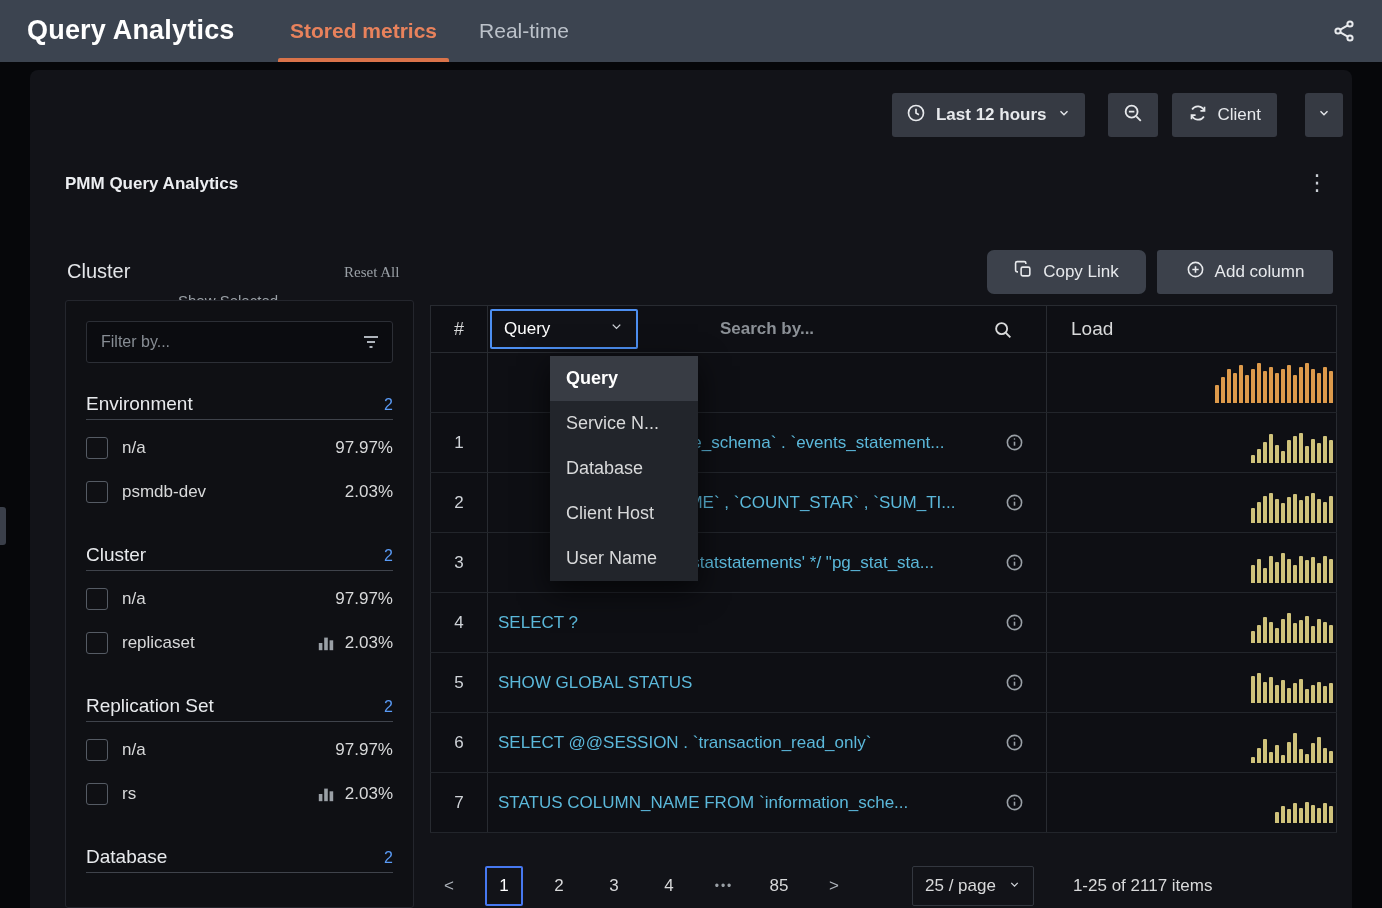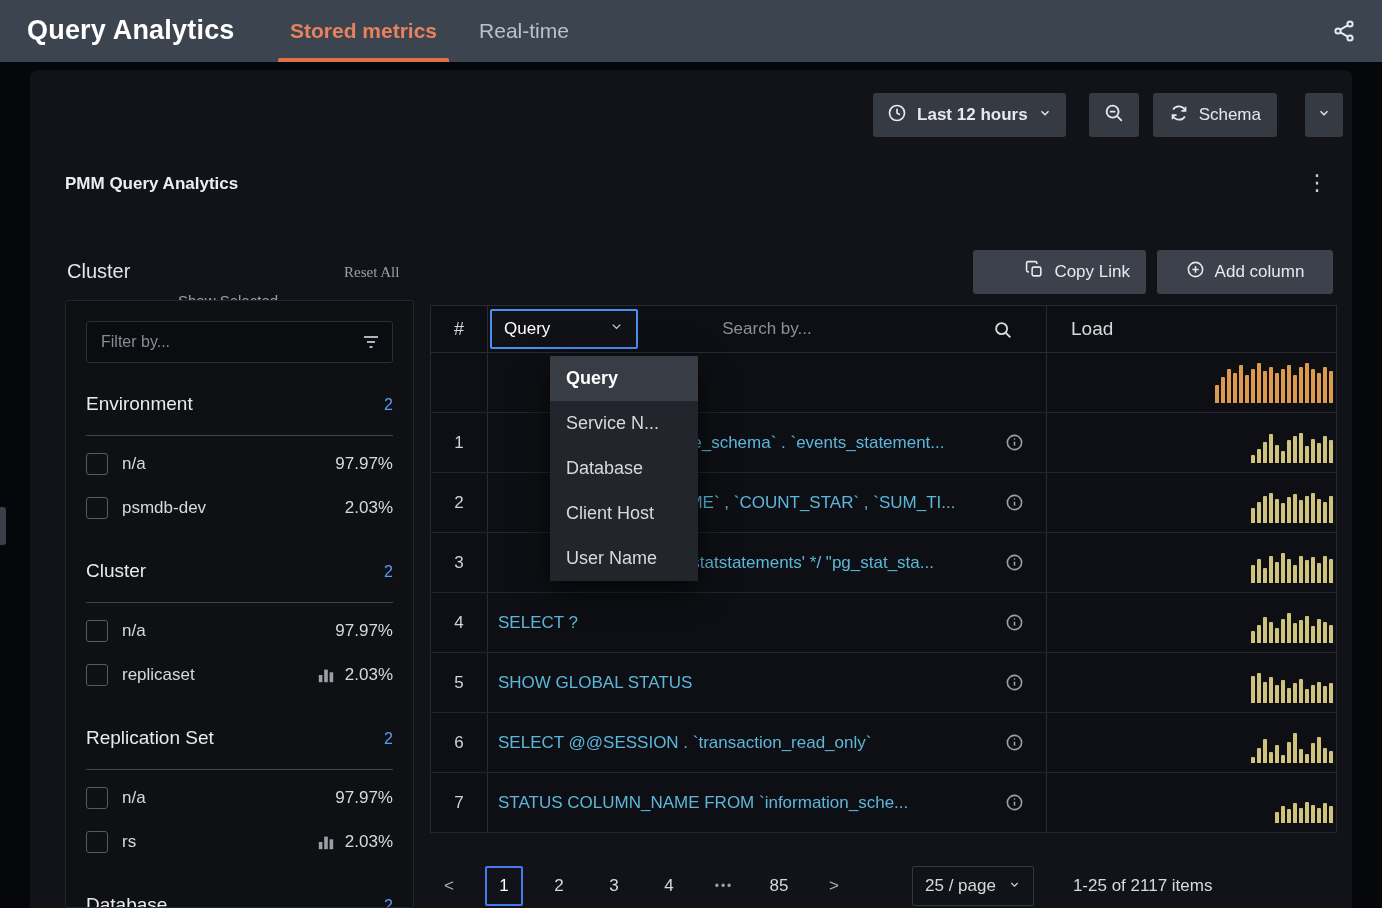--- a/index.html
+++ b/index.html
@@ -35,52 +35,52 @@
   .panel-title { position:absolute; left:35px; top:104px; font-size:17px; font-weight:700; color:#eceef1; }
   .kebab { position:absolute; right:16px; top:98px; color:#c9ced4; font-size:22px; line-height:22px; cursor:pointer; padding:4px 8px; }
 
   
   .filters-label { position:absolute; left:37px; top:190px; font-size:20px; color:#e3e5e8; }
   .link-dim { position:absolute; top:194px; font-size:15px; color:#9aa0a6; cursor:pointer; }
   .show-selected { left:148px;margin-top:28px; }
   .reset-all { left:314px;font-family:Liberation Serif, serif; }
   .bar-actions { position:absolute; top:180px; right:19px; display:flex; gap:11px; }
   .btn-light { background:#3c414b; height:44px; font-size:17px; }
-  .btn-copy { width:173px; justify-content:flex-end; }
+  .btn-copy { width:159px; justify-content:center;border-radius:7px; }
   .btn-addcol { width:176px; justify-content:center; }
 
   
   .filter-card { position:absolute; left:35px; top:230px; width:349px; height:608px; background:#0f1014;
                  border:1px solid #24262d; border-radius:3px; padding:20px; overflow:hidden; }
   .input-wrap { position:relative; }
   .filter-input { width:100%; height:42px; background:#0b0c10; border:1px solid #2c2f36; border-radius:3px;
                   color:#d8d9da; font-size:16px; padding:0 40px 0 14px; font-family:inherit; outline:none; }
   .filter-input::placeholder { color:#878d94; }
   .funnel-icon { position:absolute; right:12px; top:11px; }
 
   .fgroup { margin-top:30px; }
-  .fgroup-head { display:flex; justify-content:space-between; align-items:baseline; padding-bottom:20px; border-bottom:1px solid #3f434b; }
+  .fgroup-head { display:flex; justify-content:space-between; align-items:baseline; padding-bottom:4px; border-bottom:1px solid #3f434b; }
   .fgroup-name { font-size:19px; color:#e8eaed; }
   .fgroup-count { font-size:16px; color:#5a9bf6; cursor:pointer; }
   .fgroup-items { margin-top:6px; }
   .frow { display:flex; align-items:center; height:44px; cursor:pointer; }
   .fcheck { width:22px; height:22px; border:1.5px solid #555b64; border-radius:3px; background:transparent; margin-right:14px; flex:none; }
   .flabel { font-size:17px; color:#d8d9da; flex:1; }
   .fbar { margin-right:10px; display:flex; align-items:center; }
   .fvalue { font-size:17px; color:#d8d9da; }
 
   
   .table-wrap { position:absolute; left:400px; top:235px; width:907px; background:#0e0f14; }
   .thead { display:flex; height:48px; border-top:1px solid #282b31; border-bottom:1px solid #282b31; }
   .hcell-num { width:58px; border-left:1px solid #282b31; border-right:1px solid #282b31;
                display:flex; align-items:center; justify-content:center; font-size:18px; color:#d8d9da; }
   .hcell-main { flex:1; position:relative; display:flex; align-items:center; border-right:1px solid #282b31; }
   .dim-select { margin-left:2px; width:148px; height:40px; border:2px solid #4d8ff1; border-radius:2px; background:#111217;
                 display:flex; align-items:center; justify-content:space-between; padding:0 12px; color:#fff; font-size:17px; cursor:pointer; }
-  .search-ph { position:absolute; left:0; right:0; text-align:center; color:#8b9096; font-size:17px; pointer-events:none; }
+  .search-ph { position:absolute; left:0; right:0; text-align:center; color:#8b9096; font-size:17px; pointer-events:none;font-weight:bold; }
   .search-icon { position:absolute; right:32px; top:13px; cursor:pointer; }
   .hcell-load { width:290px; border-right:1px solid #282b31; display:flex; align-items:center; padding-left:24px;
                 font-size:19px; color:#d8d9da; }
 
   .trow { display:flex; height:60px; border-bottom:1px solid #22252b; }
   .cell-num { width:58px; border-left:1px solid #282b31; border-right:1px solid #282b31;
               display:flex; align-items:center; justify-content:center; font-size:17px; color:#cfd3d8; }
   .cell-query { flex:1; position:relative; display:flex; align-items:center; border-right:1px solid #282b31; overflow:hidden; }
   .qtext { font-size:17px; color:#5bb8da; padding-left:10px; white-space:nowrap; cursor:pointer; }
   .qtext.clipped { padding-left:157px; }
@@ -157,21 +157,21 @@
       </button>
       <button class="btn btn-refresh">
         <span>
           <svg width="20" height="20" viewBox="0 0 24 24" fill="none" stroke="#e7e9ec" stroke-width="2">
             <path d="M4.9 7.8A8 8 0 0 1 19.3 9.4"></path>
               <polyline points="19.8,4.6 19.8,9.5 14.9,9.5"></polyline>
             <path d="M19.1 16.2A8 8 0 0 1 4.7 14.6"></path>
               <polyline points="4.2,19.4 4.2,14.5 9.1,14.5"></polyline>
           </svg>
         </span>
-        <span>Schema</span>
+        <span>Client</span>
       </button>
       <button class="btn btn-caret">
         <span>
           <svg width="14" height="14" viewBox="0 0 24 24" fill="none" stroke="#e7e9ec" stroke-width="2.4">
               <path d="M6 9l6 6 6-6"></path>
             </svg>
         </span>
       </button>
     </div>
 

